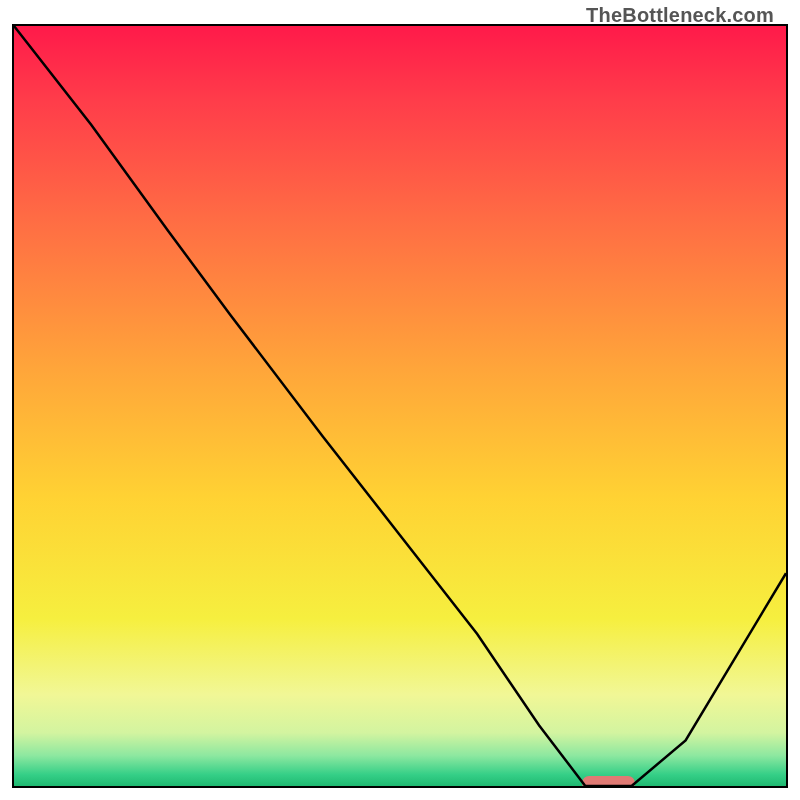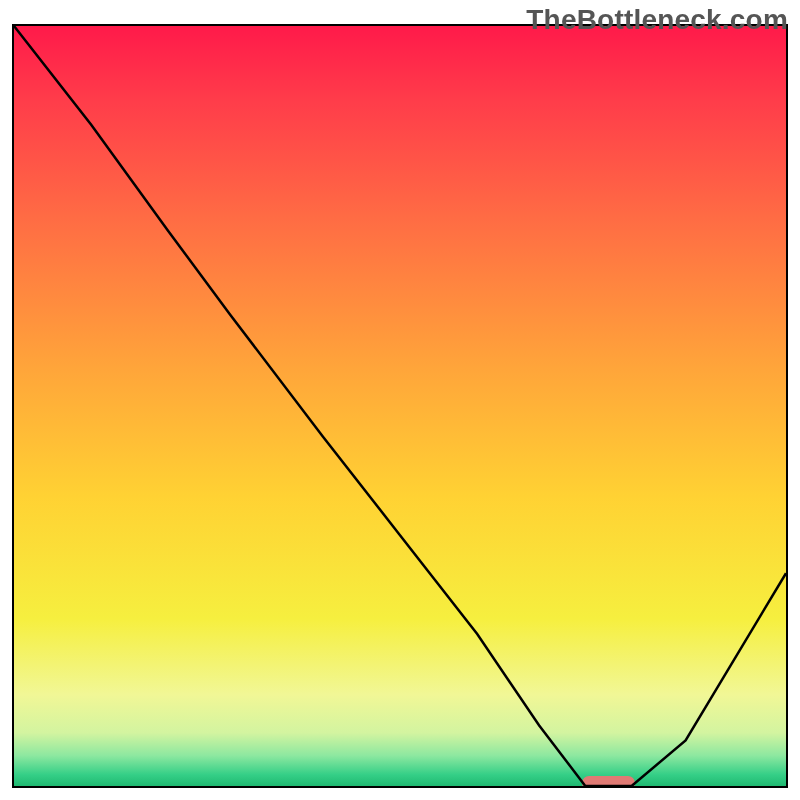--- a/index.html
+++ b/index.html
@@ -11,22 +11,22 @@
     font-family: Arial, Helvetica, sans-serif;
   }
   .chart-container {
     position: relative;
     width: 800px;
     height: 800px;
   }
   .watermark {
     position: absolute;
     top: 4px;
-    right: 12px;
-    font-size: 28px;
+    right: 26px;
+    font-size: 20px;
     font-weight: 600;
     color: #555;
     letter-spacing: 0.2px;
     z-index: 40;
   }
   .plot-frame {
     position: absolute;
     left: 12px;
     top: 24px;
     width: 776px;

